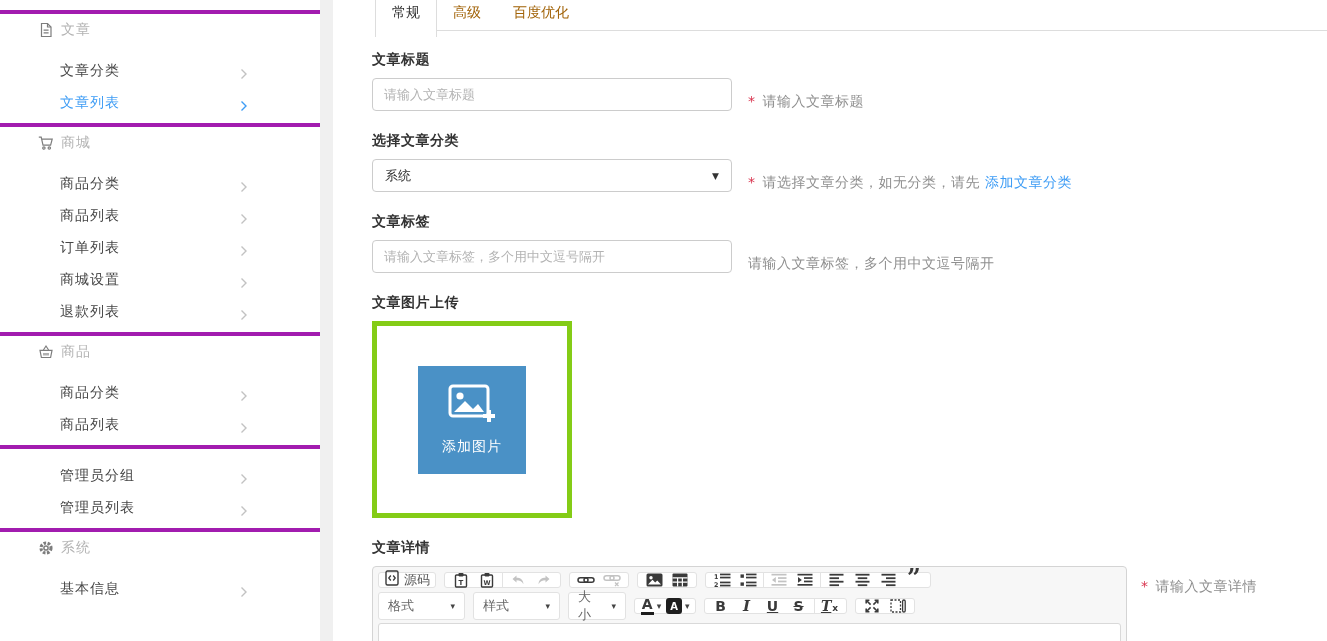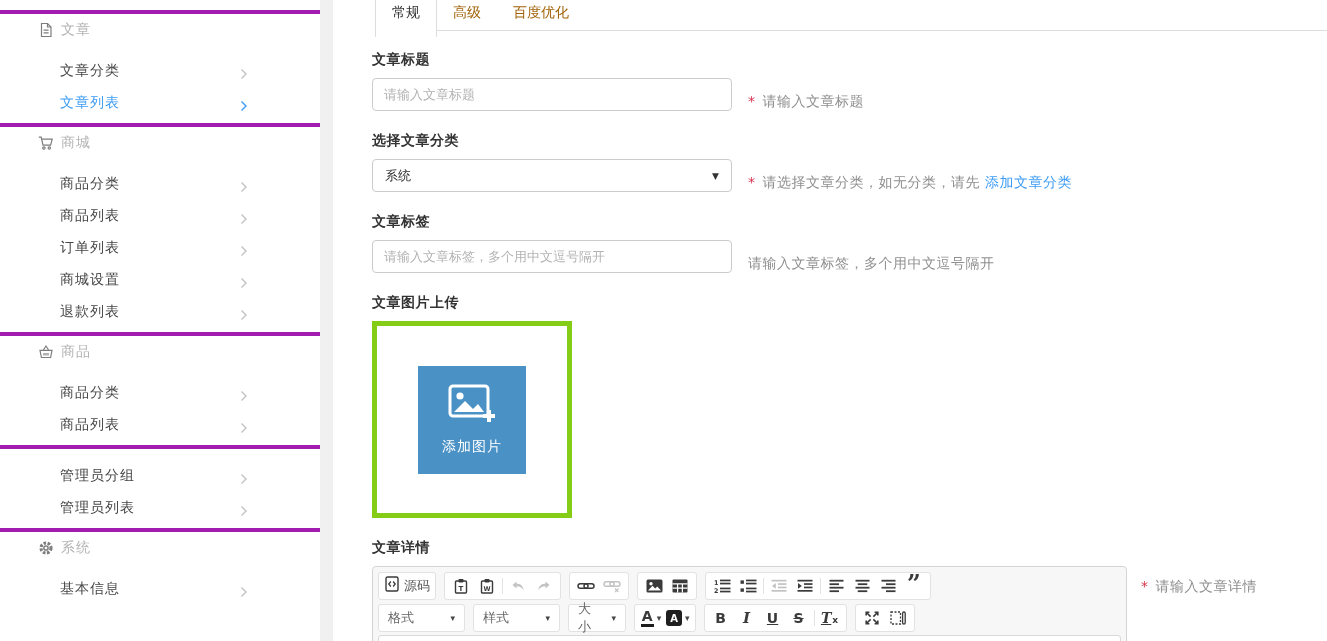--- a/index.html
+++ b/index.html
@@ -49,21 +49,21 @@
   .upload-box { width:200px; height:197px; border:5px solid #84cc16; background:#fff;
     display:flex; align-items:center; justify-content:center; }
   .upload-btn { width:108px; height:108px; background:#4a91c6; display:flex; flex-direction:column;
     align-items:center; justify-content:center; cursor:pointer; }
   .upload-btn .ulabel { color:#fff; font-size:14px; margin-top:7px; letter-spacing:1px; }
 
   
   .editor { width:755px; border:1px solid #d4d4d4; border-radius:4px; background:#f7f7f7; padding:5px; }
   .tb-row { display:flex; align-items:center; gap:8px; }
   .tb-row + .tb-row { margin-top:4px; }
-  .btn-group { display:flex; align-items:center; height:28px; background:#fff; border:1px solid #e2e2e2;
+  .btn-group { display:flex; align-items:center; height:16px; background:#fff; border:1px solid #e2e2e2;
     border-radius:3px; padding:0 3px; }
   .tbtn { min-width:26px; height:24px; display:flex; align-items:center; justify-content:center;
     color:#3a3a3a; cursor:pointer; padding:0 2px; }
   .tbtn.dis { color:#c3c3c3; }
   .tbtn .tlabel { font-size:13px; color:#555; margin-left:4px; }
   .sep { width:1px; height:16px; background:#e3e3e3; margin:0 2px; }
   .dd { display:flex; align-items:center; justify-content:space-between; height:28px; background:#fff;
     border:1px solid #e2e2e2; border-radius:3px; padding:0 9px; cursor:pointer; }
   .dd .dlabel { font-size:13px; color:#666; }
   .dd .dcaret { font-size:9px; color:#444; margin-left:8px; }

